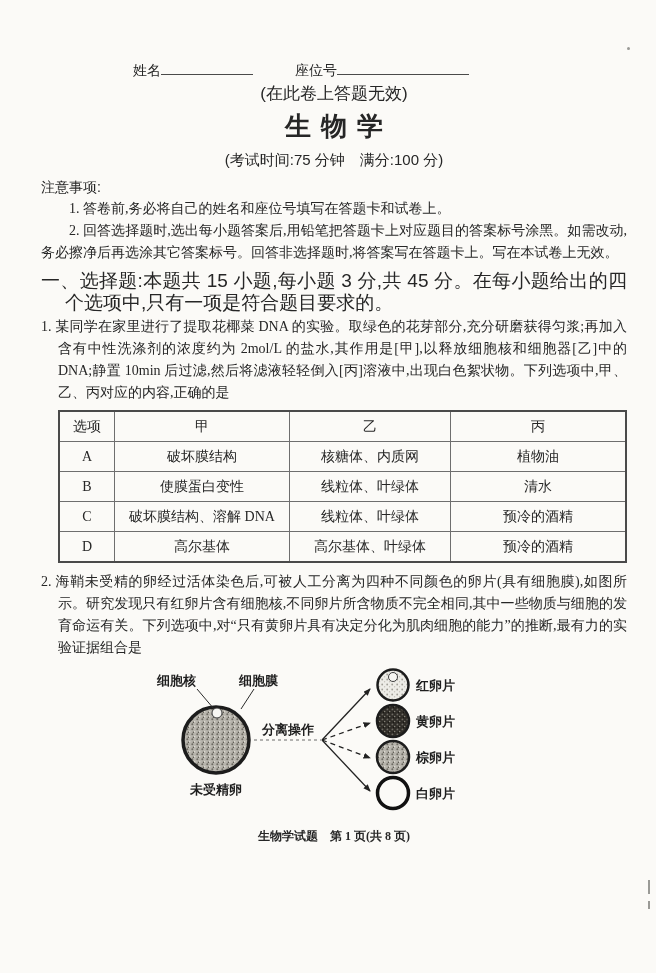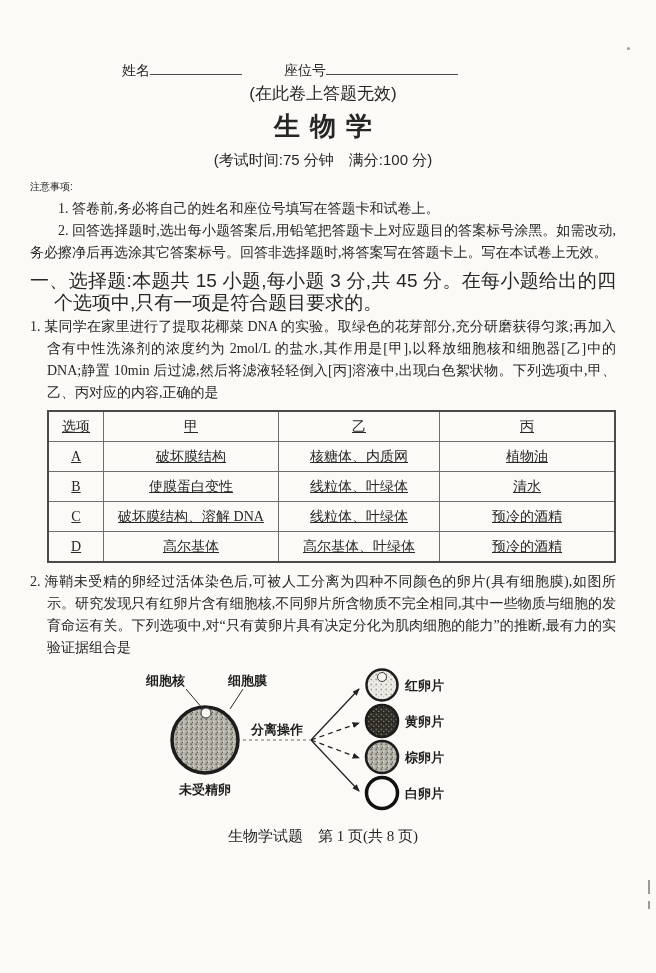--- a/index.html
+++ b/index.html
@@ -2,62 +2,62 @@
 <html><head>
 <meta charset="utf-8">
 <style>
   html,body { margin:0; padding:0; background:#e8e8e8; }
   .page {
     position:relative; width:656px; height:973px; margin:0 auto;
     background:#fbfaf7; color:#262626; overflow:hidden;
     font-family:"Liberation Serif","DejaVu Serif",serif;
     font-size:14px; line-height:22px;
   }
-  .content { position:absolute; top:60px; left:30px; width:586px; }
+  .content { position:absolute; top:60px; left:41px; width:586px; }
   .center { text-align:center; }
   .bold { font-weight:normal; }
   .sans { font-family:"Liberation Sans","DejaVu Sans",sans-serif; }
   p { margin:0; text-align:justify; }
 
   .name-row { margin-left:92px; white-space:nowrap; }
   .blank { display:inline-block; border-bottom:1.5px solid #4a4a4a; height:14px; vertical-align:baseline; }
   .blank-name { width:92px; margin-right:42px; }
   .blank-seat { width:132px; }
 
   .invalid-notice { font-size:17px; margin-top:1px; }
   .title { font-size:21px; font-weight:bold; margin:18px 0 0 0; letter-spacing:1px; }
   .subject { font-size:26px; font-weight:bold; margin:10px 0 0 0; letter-spacing:10px; padding-left:10px; }
   .exam-info { font-size:15px; margin-top:12px; }
 
   .notes { margin-top:5px; }
-  .notes-heading { font-size:10px; }
+  .notes-heading { font-size:14px; }
   .note-item { text-indent:2em; }
 
   .section-heading { margin-top:6px; font-size:19px; }
   .hang24 { padding-left:24px; text-indent:-24px; }
   .hang17 { padding-left:17px; text-indent:-17px; margin-top:2px; }
 
   table.q1-table {
     border-collapse:collapse; table-layout:fixed;
     width:552px; margin:6px 0 4px 17px;
-    border:2px solid #4a4a4a; font-size:14px;text-decoration:underline;
+    border:2px solid #4a4a4a; font-size:14px;
   }
   .q1-table th, .q1-table td {
     border:1px solid #6e6e6e; height:29px; padding:0 2px;
     text-align:center; vertical-align:middle; font-weight:normal;
   }
   .c0 { width:50px; } .c1 { width:170px; } .c2 { width:156px; } .c3 { width:170px; }
 
   .q2-para { margin-top:8px; }
   .diagram { margin:4px 0 0 100px; }
   .diagram svg { display:block; }
   .diagram text { fill:#1e1e1e; font-weight:bold; font-size:13px;
                   font-family:"Liberation Sans","DejaVu Sans",sans-serif; }
 
-  .footer { margin-top:4px; font-size:15px; }
+  .footer { margin-top:4px; font-size:12px;font-weight:bold; }
 
   .artifact { position:absolute; background:#9a9a96; }
   .a1 { width:3px; height:3px; left:627px; top:47px; border-radius:50%; }
   .a2 { width:2px; height:14px; left:648px; top:880px; }
   .a3 { width:2px; height:8px; left:648px; top:901px; }
 </style>
 </head>
 <body>
 
 <div class="page">

